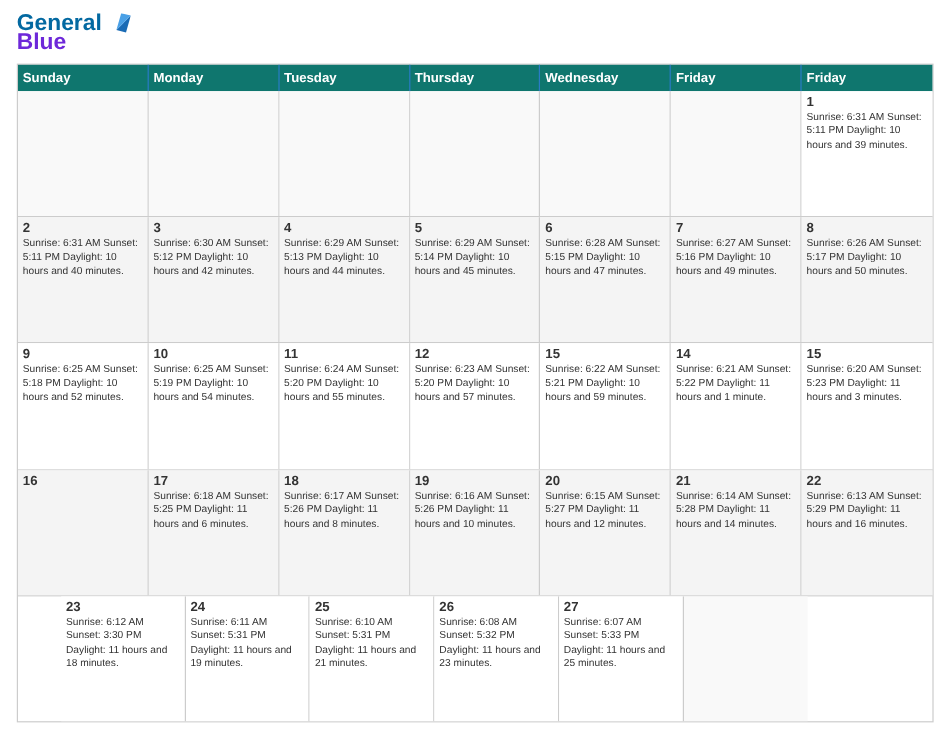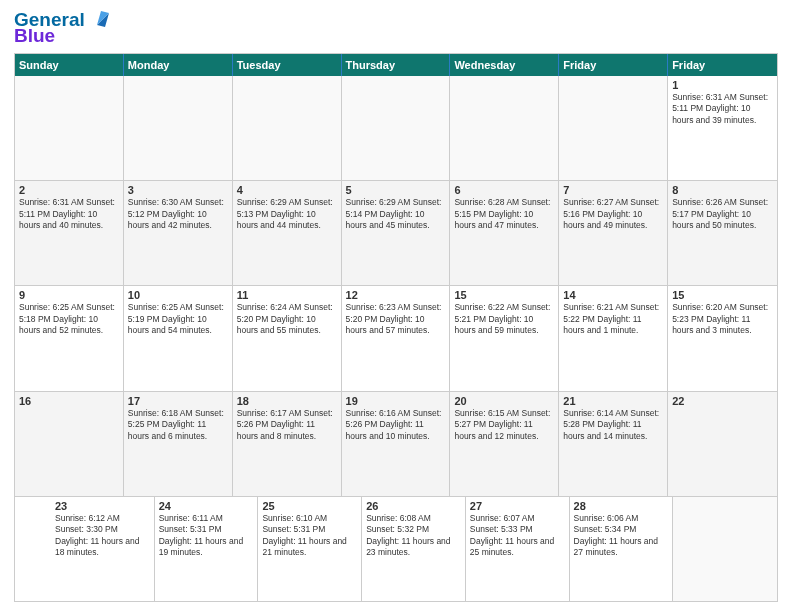--- a/index.html
+++ b/index.html
@@ -262,20 +262,23 @@
 Daylight: 11 hours and 12 minutes.</div>
           </div>
           <div class="cal-cell alt-row">
             <span class="day-num">21</span>
             <div class="day-info">Sunrise: 6:14 AM
 Sunset: 5:28 PM
 Daylight: 11 hours and 14 minutes.</div>
           </div>
           <div class="cal-cell alt-row">
             <span class="day-num">22</span>
+            <div class="day-info">Sunrise: 6:13 AM
+Sunset: 5:29 PM
+Daylight: 11 hours and 16 minutes.</div>
           </div>
         </div>
         <div class="cal-row">
           <div class="cal-cell">
             <span class="day-num">23</span>
             <div class="day-info">Sunrise: 6:12 AM
 Sunset: 3:30 PM
 Daylight: 11 hours and 18 minutes.</div>
           </div>
           <div class="cal-cell">
@@ -294,24 +297,18 @@
             <span class="day-num">26</span>
             <div class="day-info">Sunrise: 6:08 AM
 Sunset: 5:32 PM
 Daylight: 11 hours and 23 minutes.</div>
           </div>
           <div class="cal-cell">
             <span class="day-num">27</span>
             <div class="day-info">Sunrise: 6:07 AM
 Sunset: 5:33 PM
 Daylight: 11 hours and 25 minutes.</div>
-          </div>
-          <div class="cal-cell">
-            <span class="day-num">28</span>
-            <div class="day-info">Sunrise: 6:06 AM
-Sunset: 5:34 PM
-Daylight: 11 hours and 27 minutes.</div>
           </div>
           <div class="cal-cell empty"></div>
         </div>
       </div>
   </div>
 </div>
 
 </body></html>

